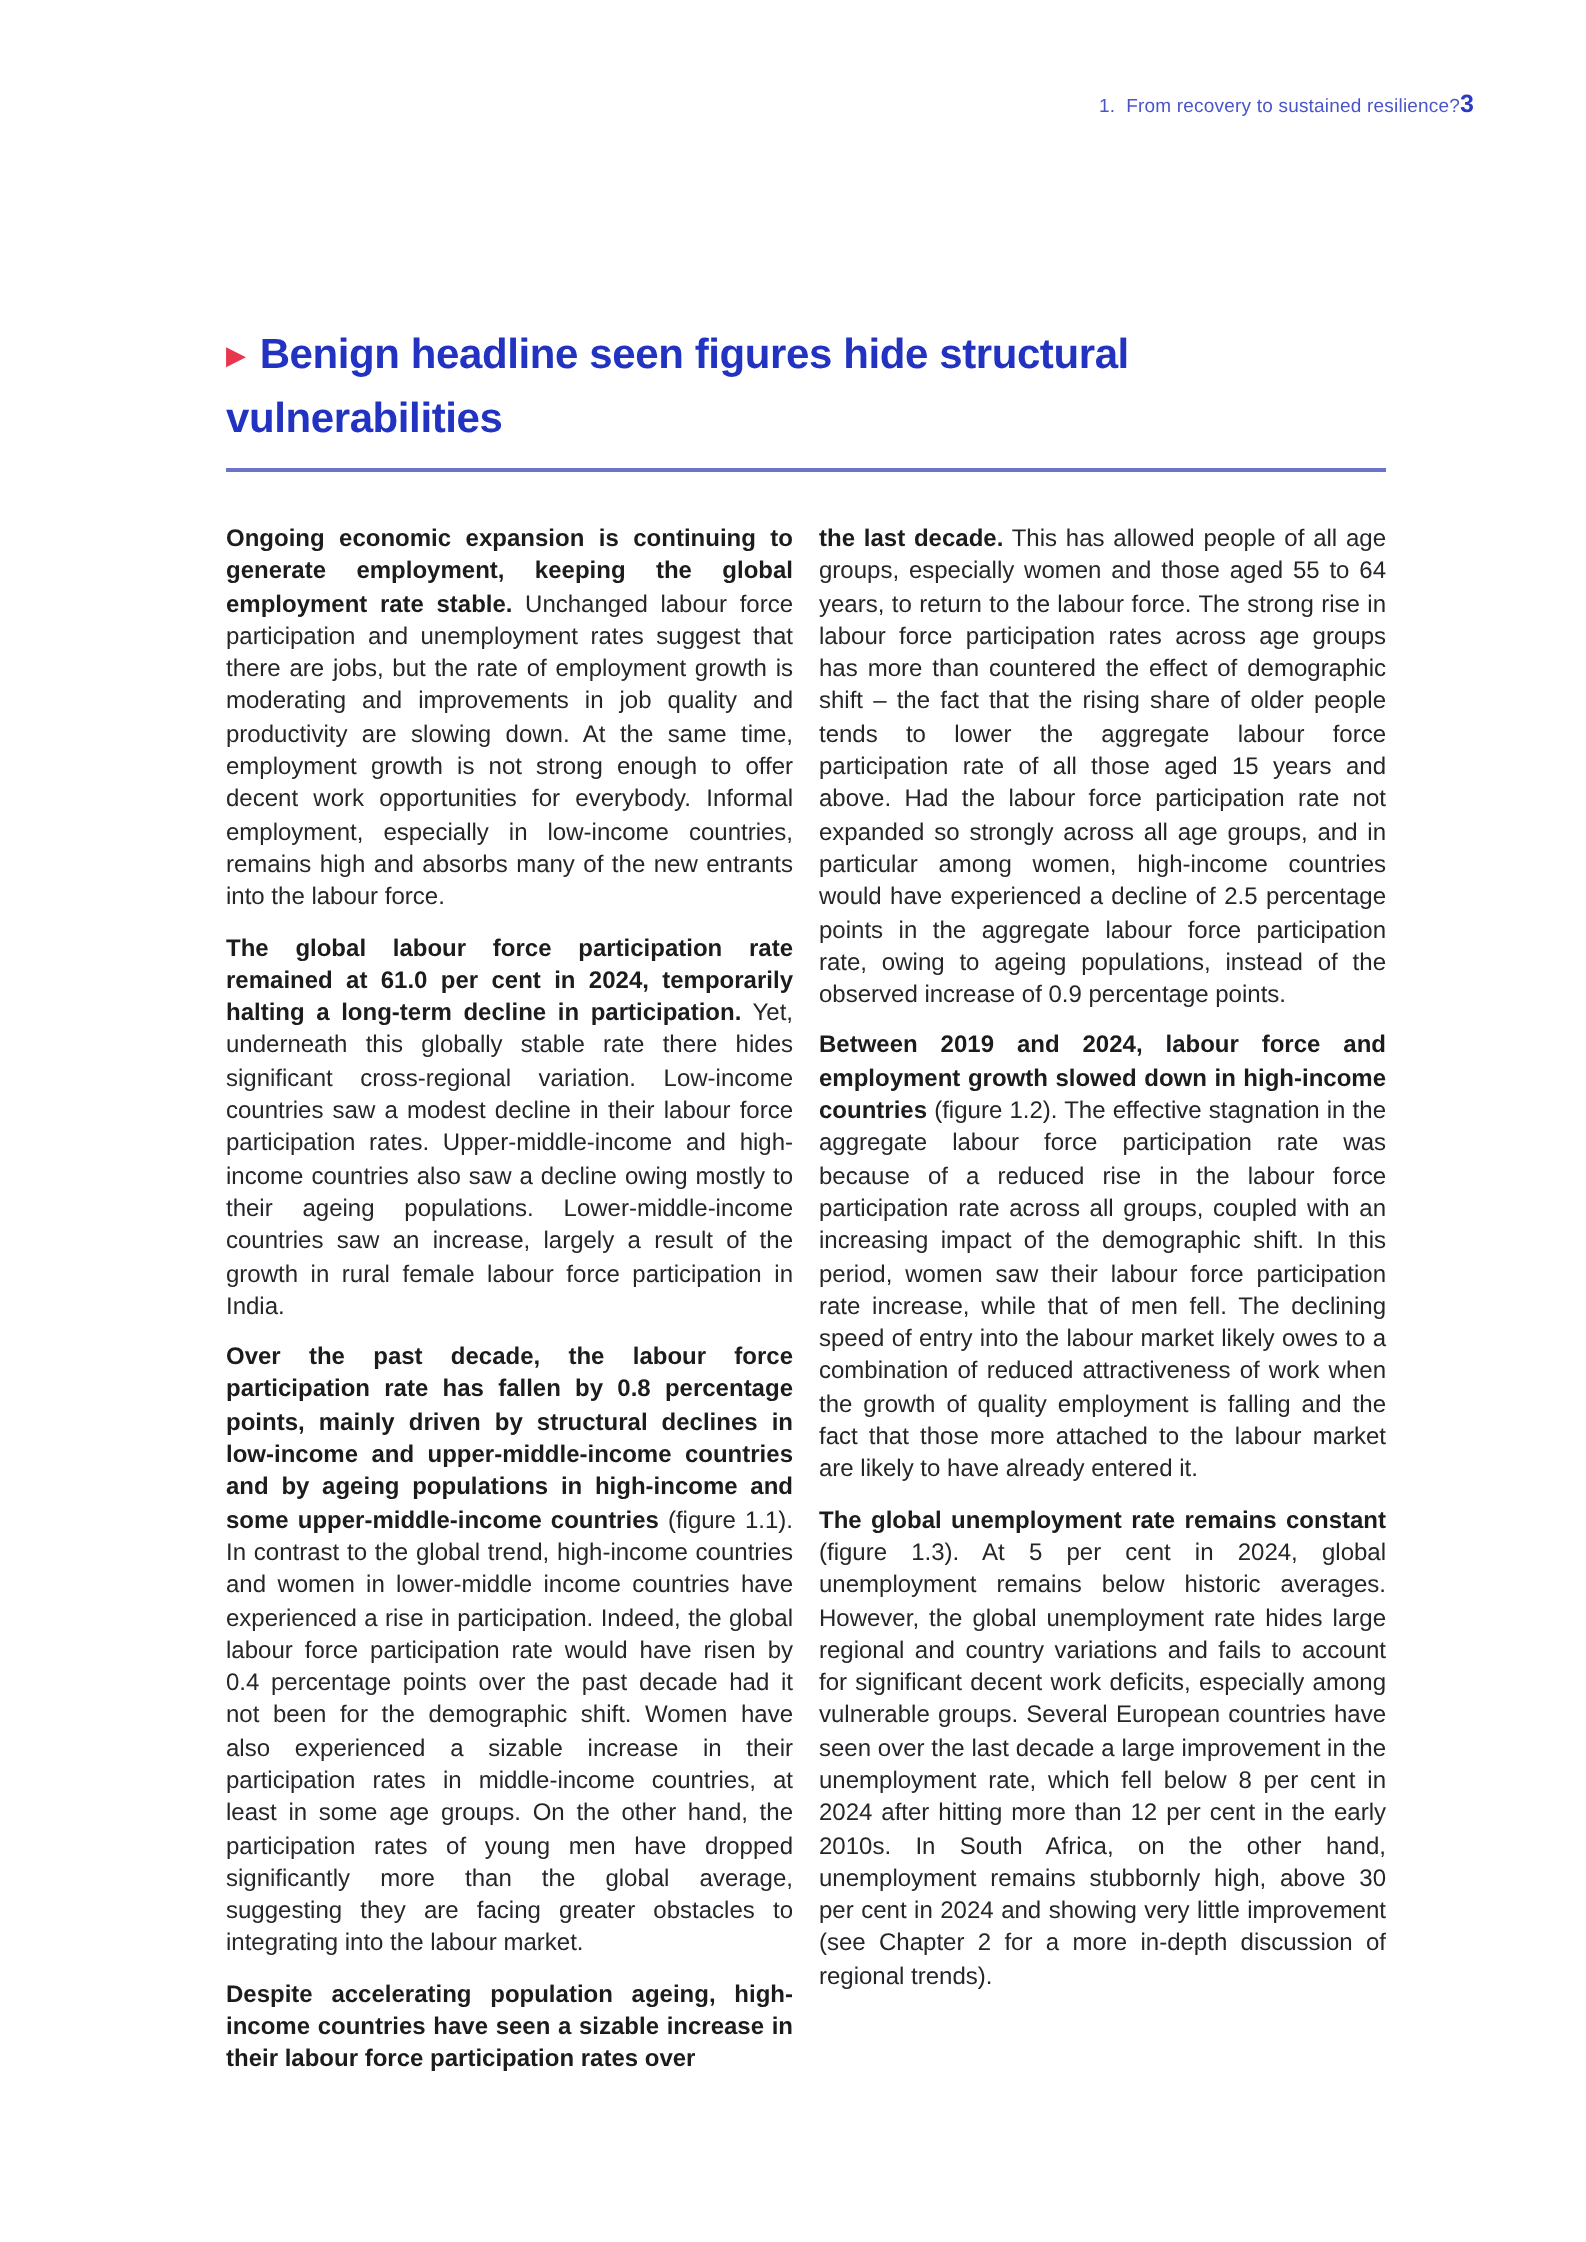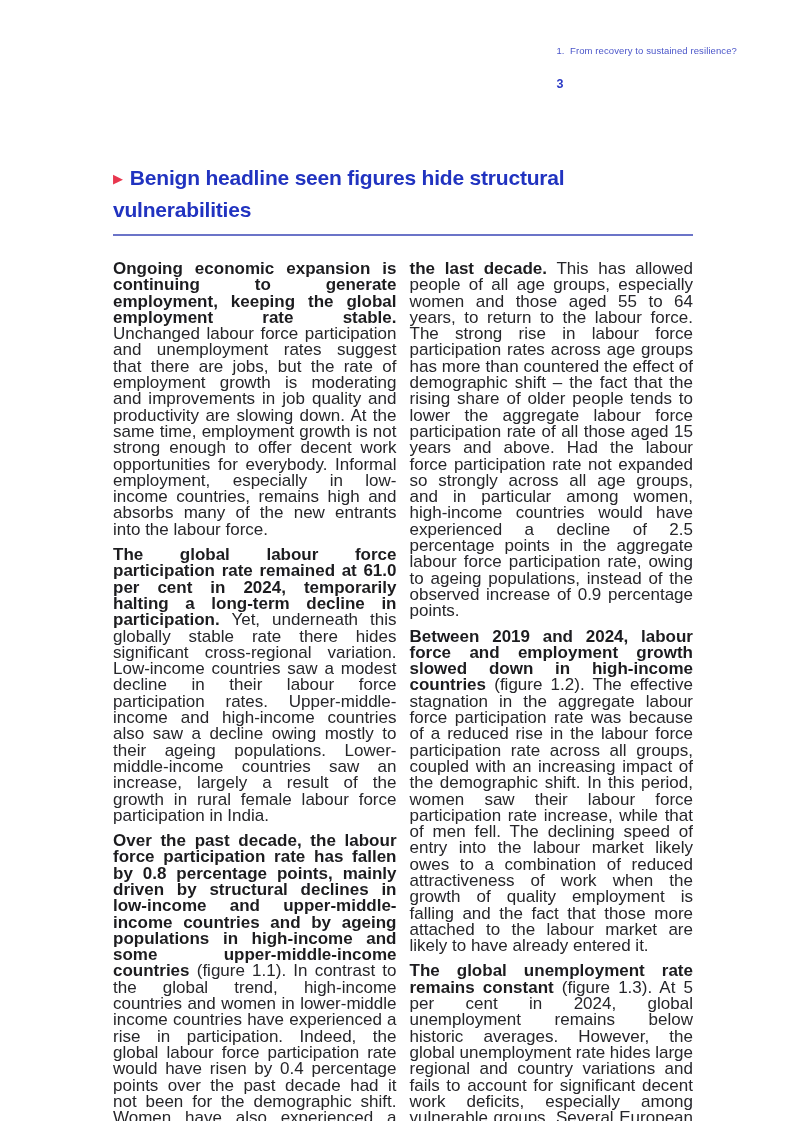--- a/index.html
+++ b/index.html
@@ -7,21 +7,21 @@
   .page {
     position:relative;
     width:793px; height:1121px;
     background:#ffffff;
     font-family:"Liberation Sans","DejaVu Sans",sans-serif;
     overflow:hidden;
   }
   
   .running-header {
     position:absolute; top:45px; right:56px;
-    display:flex; align-items:baseline; gap:21px;flex-direction:column;
+    display:flex; align-items:baseline; 
   }
   .chapter-ref {
     font-size:9.5px; letter-spacing:0.1px;
     color:#4a55c9; white-space:pre;
   }
   .folio {
     font-size:12.5px; font-weight:700; color:#2b3ac5;
   }
   
   .content {
@@ -39,21 +39,21 @@
   .title-rule {
     height:2px; background:#6b74c8; margin-top:10px;
     border:none;
   }
   
   .columns {
     display:flex; gap:13px; margin-top:25px;
   }
   .col { flex:1 1 0; min-width:0; }
   .col p {
-    font-size:17px; line-height:16.3px;
+    font-size:12px; line-height:16.3px;
     color:#26262a;
     text-align:justify;
     margin:0 0 9px 0;
     hyphens:auto; -webkit-hyphens:auto;
   }
   .col p:last-child { margin-bottom:0; }
   .col p b { font-weight:700; color:#1c1c1f; }
 </style>
 </head>
 <body>
@@ -70,20 +70,21 @@
     <h1 class="section-title"><span class="title-marker">▶</span><span>Benign headline seen figures hide structural vulnerabilities</span></h1>
 
     <hr class="title-rule">
 
     <div class="columns">
 
       <div class="col">
         <p><b>Ongoing economic expansion is continuing to generate employment, keeping the global employment rate stable.</b><span> Unchanged labour force participation and unemployment rates suggest that there are jobs, but the rate of employment growth is moderating and improvements in job quality and productivity are slowing down. At the same time, employment growth is not strong enough to offer decent work opportunities for everybody. Informal employment, especially in low-income countries, remains high and absorbs many of the new entrants into the labour force.</span></p>
         <p><b>The global labour force participation rate remained at 61.0 per cent in 2024, temporarily halting a long-term decline in participation.</b><span> Yet, underneath this globally stable rate there hides significant cross-regional variation. Low-income countries saw a modest decline in their labour force participation rates. Upper-middle-income and high-income countries also saw a decline owing mostly to their ageing populations. Lower-middle-income countries saw an increase, largely a result of the growth in rural female labour force participation in India.</span></p>
         <p><b>Over the past decade, the labour force participation rate has fallen by 0.8 percentage points, mainly driven by structural declines in low-income and upper-middle-income countries and by ageing populations in high-income and some upper-middle-income countries</b><span> (figure 1.1). In contrast to the global trend, high-income countries and women in lower-middle income countries have experienced a rise in participation. Indeed, the global labour force participation rate would have risen by 0.4 percentage points over the past decade had it not been for the demographic shift. Women have also experienced a sizable increase in their participation rates in middle-income countries, at least in some age groups. On the other hand, the participation rates of young men have dropped significantly more than the global average, suggesting they are facing greater obstacles to integrating into the labour market.</span></p>
+        <p><b>Despite accelerating population ageing, high-income countries have seen a sizable increase in their labour force participation rates over</b><span></span></p>
       </div>
 
       <div class="col">
         <p><b>the last decade.</b><span> This has allowed people of all age groups, especially women and those aged 55 to 64 years, to return to the labour force. The strong rise in labour force participation rates across age groups has more than countered the effect of demographic shift – the fact that the rising share of older people tends to lower the aggregate labour force participation rate of all those aged 15 years and above. Had the labour force participation rate not expanded so strongly across all age groups, and in particular among women, high-income countries would have experienced a decline of 2.5 percentage points in the aggregate labour force participation rate, owing to ageing populations, instead of the observed increase of 0.9 percentage points.</span></p>
         <p><b>Between 2019 and 2024, labour force and employment growth slowed down in high-income countries</b><span> (figure 1.2). The effective stagnation in the aggregate labour force participation rate was because of a reduced rise in the labour force participation rate across all groups, coupled with an increasing impact of the demographic shift. In this period, women saw their labour force participation rate increase, while that of men fell. The declining speed of entry into the labour market likely owes to a combination of reduced attractiveness of work when the growth of quality employment is falling and the fact that those more attached to the labour market are likely to have already entered it.</span></p>
         <p><b>The global unemployment rate remains constant</b><span> (figure 1.3). At 5 per cent in 2024, global unemployment remains below historic averages. However, the global unemployment rate hides large regional and country variations and fails to account for significant decent work deficits, especially among vulnerable groups. Several European countries have seen over the last decade a large improvement in the unemployment rate, which fell below 8 per cent in 2024 after hitting more than 12 per cent in the early 2010s. In South Africa, on the other hand, unemployment remains stubbornly high, above 30 per cent in 2024 and showing very little improvement (see Chapter 2 for a more in-depth discussion of regional trends).</span></p>
       </div>
 
     </div>
   </div>

